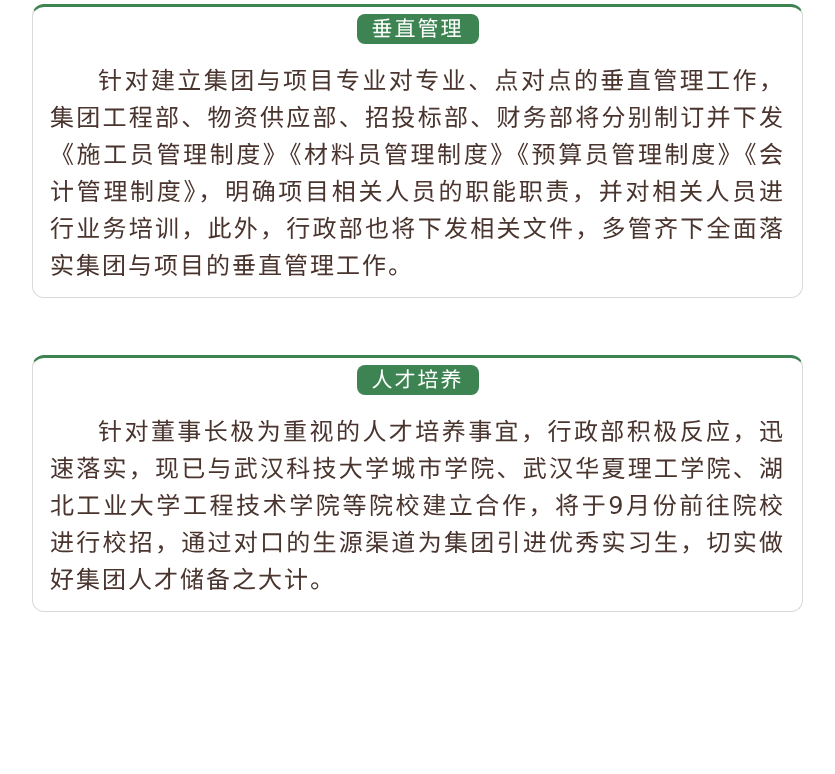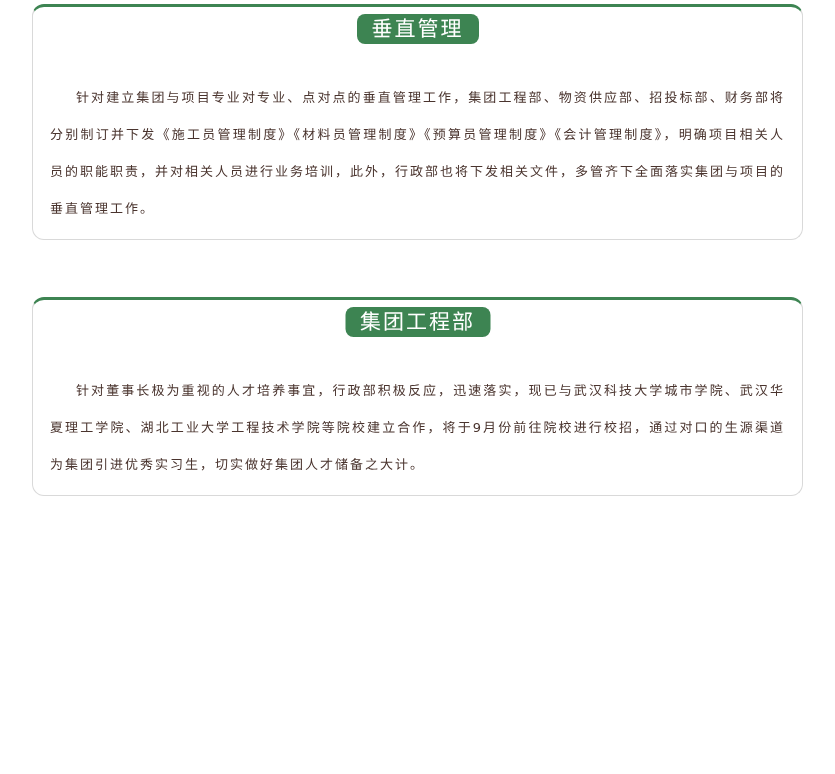--- a/index.html
+++ b/index.html
@@ -19,42 +19,42 @@
     margin:0 auto;
     font-family:"DejaVu Sans","Liberation Sans",sans-serif;
     padding-top:4px;
   }
   .card{
     position:relative;
     margin:0 32px 57px 32px;
     border:1px solid var(--card-border);
     border-top:3px solid var(--badge-green);
     border-radius:12px;
-    padding:72px 17px 12px 17px;
+    padding:56px 17px 12px 17px;
     background:var(--page-background);
   }
   .card:last-child{margin-bottom:10px;}
   .badge{
     position:absolute;
     top:7px;
     left:50%;
     transform:translateX(-50%);
     background:var(--badge-green);
     color:var(--badge-text);
     border-radius:8px;
     padding:0 15px;
     height:30px;
     line-height:30px;
     font-size:21px;
     letter-spacing:2px;
     white-space:nowrap;
   }
   .body-text{
     color:var(--body-text);
-    font-size:13px;
+    font-size:24px;
     line-height:37px;
     letter-spacing:2px;
     text-align:justify;
     text-indent:2em;
   }
 </style>
 </head>
 <body>
 
 <main>
@@ -62,18 +62,18 @@
   <section class="card">
     <div class="badge">
       <span>垂直管理</span>
     </div>
     <p class="body-text">针对建立集团与项目专业对专业、点对点的垂直管理工作，集团工程部、物资供应部、招投标部、财务部将分别制订并下发《施工员管理制度》《材料员管理制度》《预算员管理制度》《会计管理制度》，明确项目相关人员的职能职责，并对相关人员进行业务培训，此外，行政部也将下发相关文件，多管齐下全面落实集团与项目的垂直管理工作。</p>
   </section>
 
 
   <section class="card">
     <div class="badge">
-      <span>集团工程部</span>
+      <span>人才培养</span>
     </div>
     <p class="body-text">针对董事长极为重视的人才培养事宜，行政部积极反应，迅速落实，现已与武汉科技大学城市学院、武汉华夏理工学院、湖北工业大学工程技术学院等院校建立合作，将于9月份前往院校进行校招，通过对口的生源渠道为集团引进优秀实习生，切实做好集团人才储备之大计。</p>
   </section>
 
 </main>
 
 </body></html>

